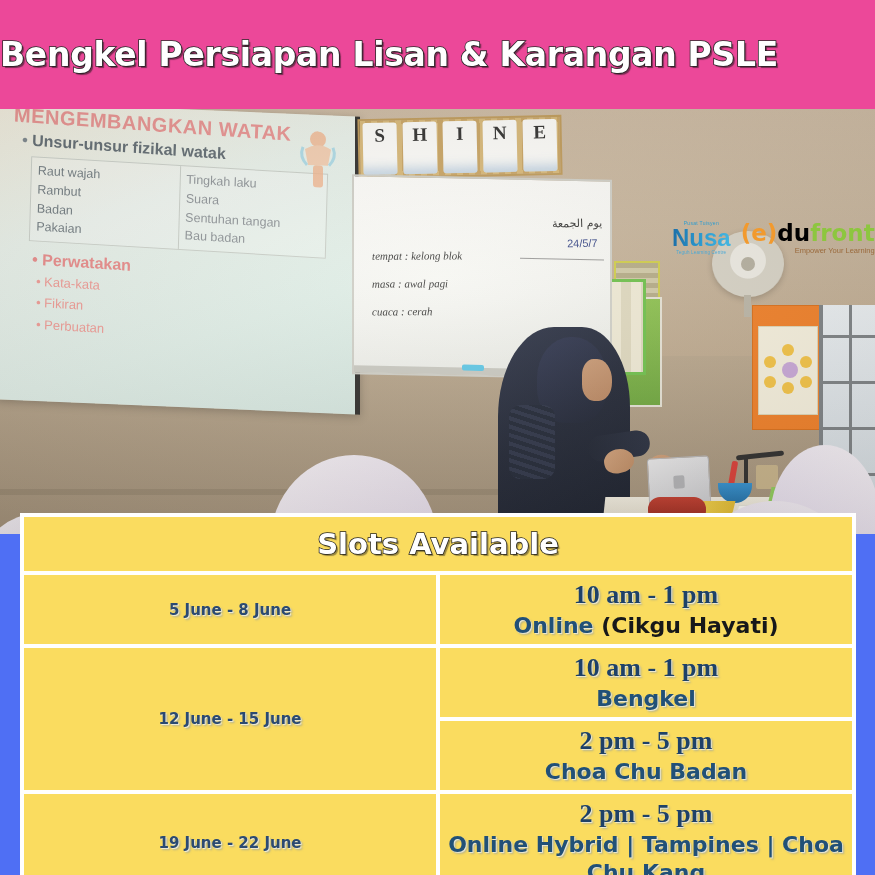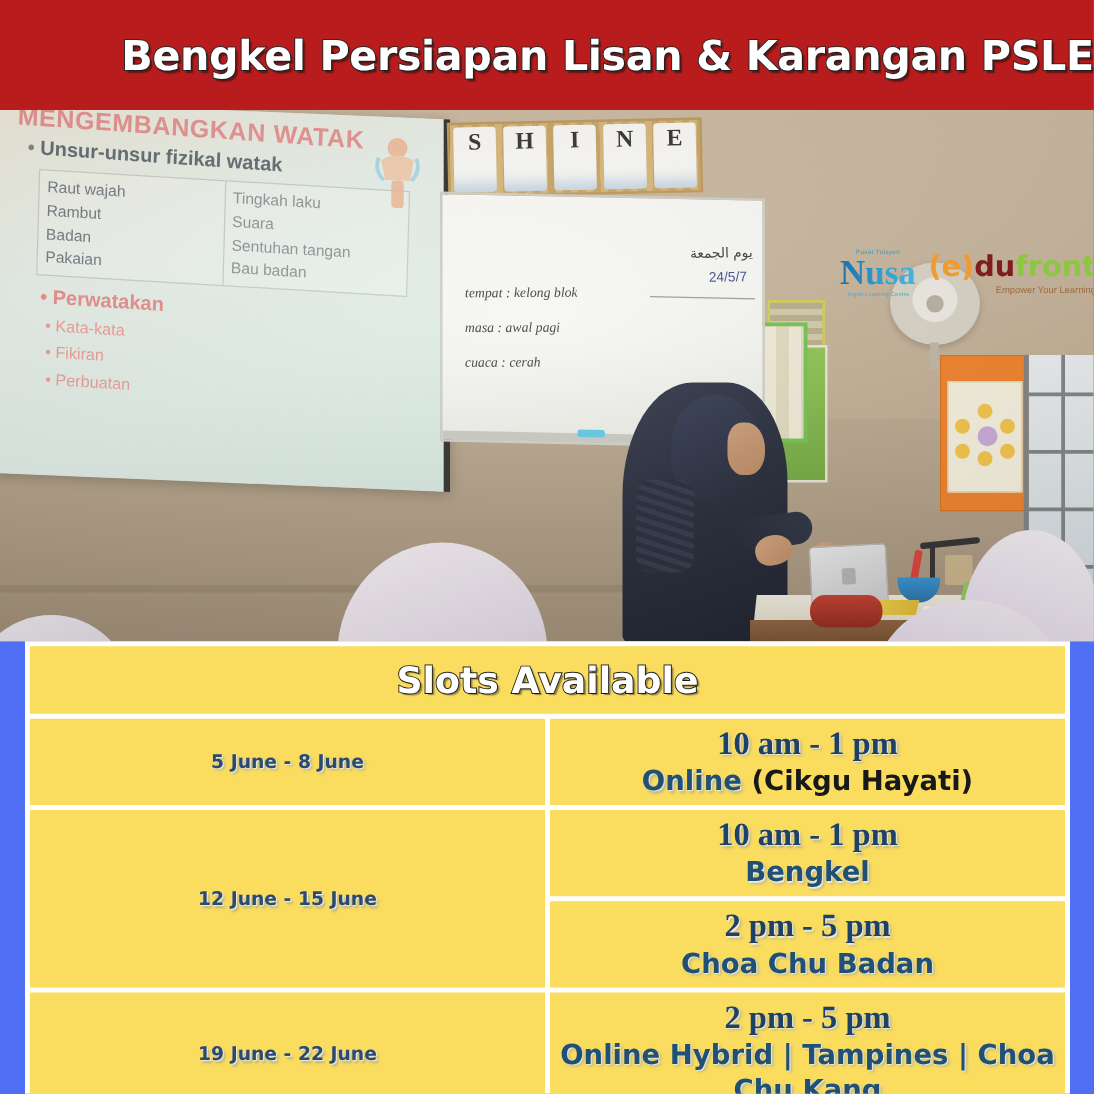--- a/index.html
+++ b/index.html
@@ -12,25 +12,25 @@
     font-family: "Liberation Sans", sans-serif;
   }
 
   body {
     background: #4f6ff4;
     position: relative;
   }
 
   
   .header {
-    height: 88px;
+    height: 109px;
     display: flex;
     align-items: center;
-    justify-content: flex-end;
-    background: #b91c1c;
+    justify-content: flex-start;
+    background: #ec4899;
   }
 
   .header-title {
     font-size: 33px;
     font-weight: bold;
     color: #ffffff;
     letter-spacing: -0.3px;
     white-space: nowrap;
     -webkit-text-stroke: 1.6px #2b2b2b;
     paint-order: stroke fill;
@@ -369,34 +369,34 @@
     position:absolute; left:672px; top:112px; display:flex; align-items:center; gap:10px;
     z-index: 14;
   }
   .logo-nusa {
     display:flex; flex-direction:column; align-items:center; line-height:1;
   }
   .logo-nusa .top {
     font-size:5px; color:#2e9ccf; letter-spacing:.3px;
   }
   .logo-nusa .main {
-    font-size:28px; font-weight:bold; font-family:Liberation Serif, serif;
+    font-size:24px; font-weight:bold; font-family:Liberation Sans, sans-serif;
     background: linear-gradient(90deg,#1c6fa8 0%,#2e9fd4 55%,#45b6e0 100%);
     -webkit-background-clip:text; background-clip:text; color:transparent;
   }
   .logo-nusa .sub {
     font-size:4.5px; color:#4aa9d6; letter-spacing:.2px; margin-top:1px;
   }
   .logo-edu { display:flex; flex-direction:column; line-height:1; }
   .logo-edu .main {
     font-size:23px; font-weight:bold; font-family:"DejaVu Sans", sans-serif;
     white-space:nowrap;
   }
   .logo-edu .main .e { color:#f29a2e; }
-  .logo-edu .main .du { color:#7f1d1d; }
+  .logo-edu .main .du { color:#000000; }
   .logo-edu .main .front { color:#8dc63f; }
   .logo-edu .tag {
     font-size:7.5px; color:#9a6a3c; text-align:right; margin-top:2px; white-space:nowrap;
   }
 
   
   .photo-grade {
     position:absolute; inset:0;
     background:
       radial-gradient(130% 100% at 50% 40%, rgba(255,250,235,.10) 0%, rgba(40,30,20,.16) 100%);

